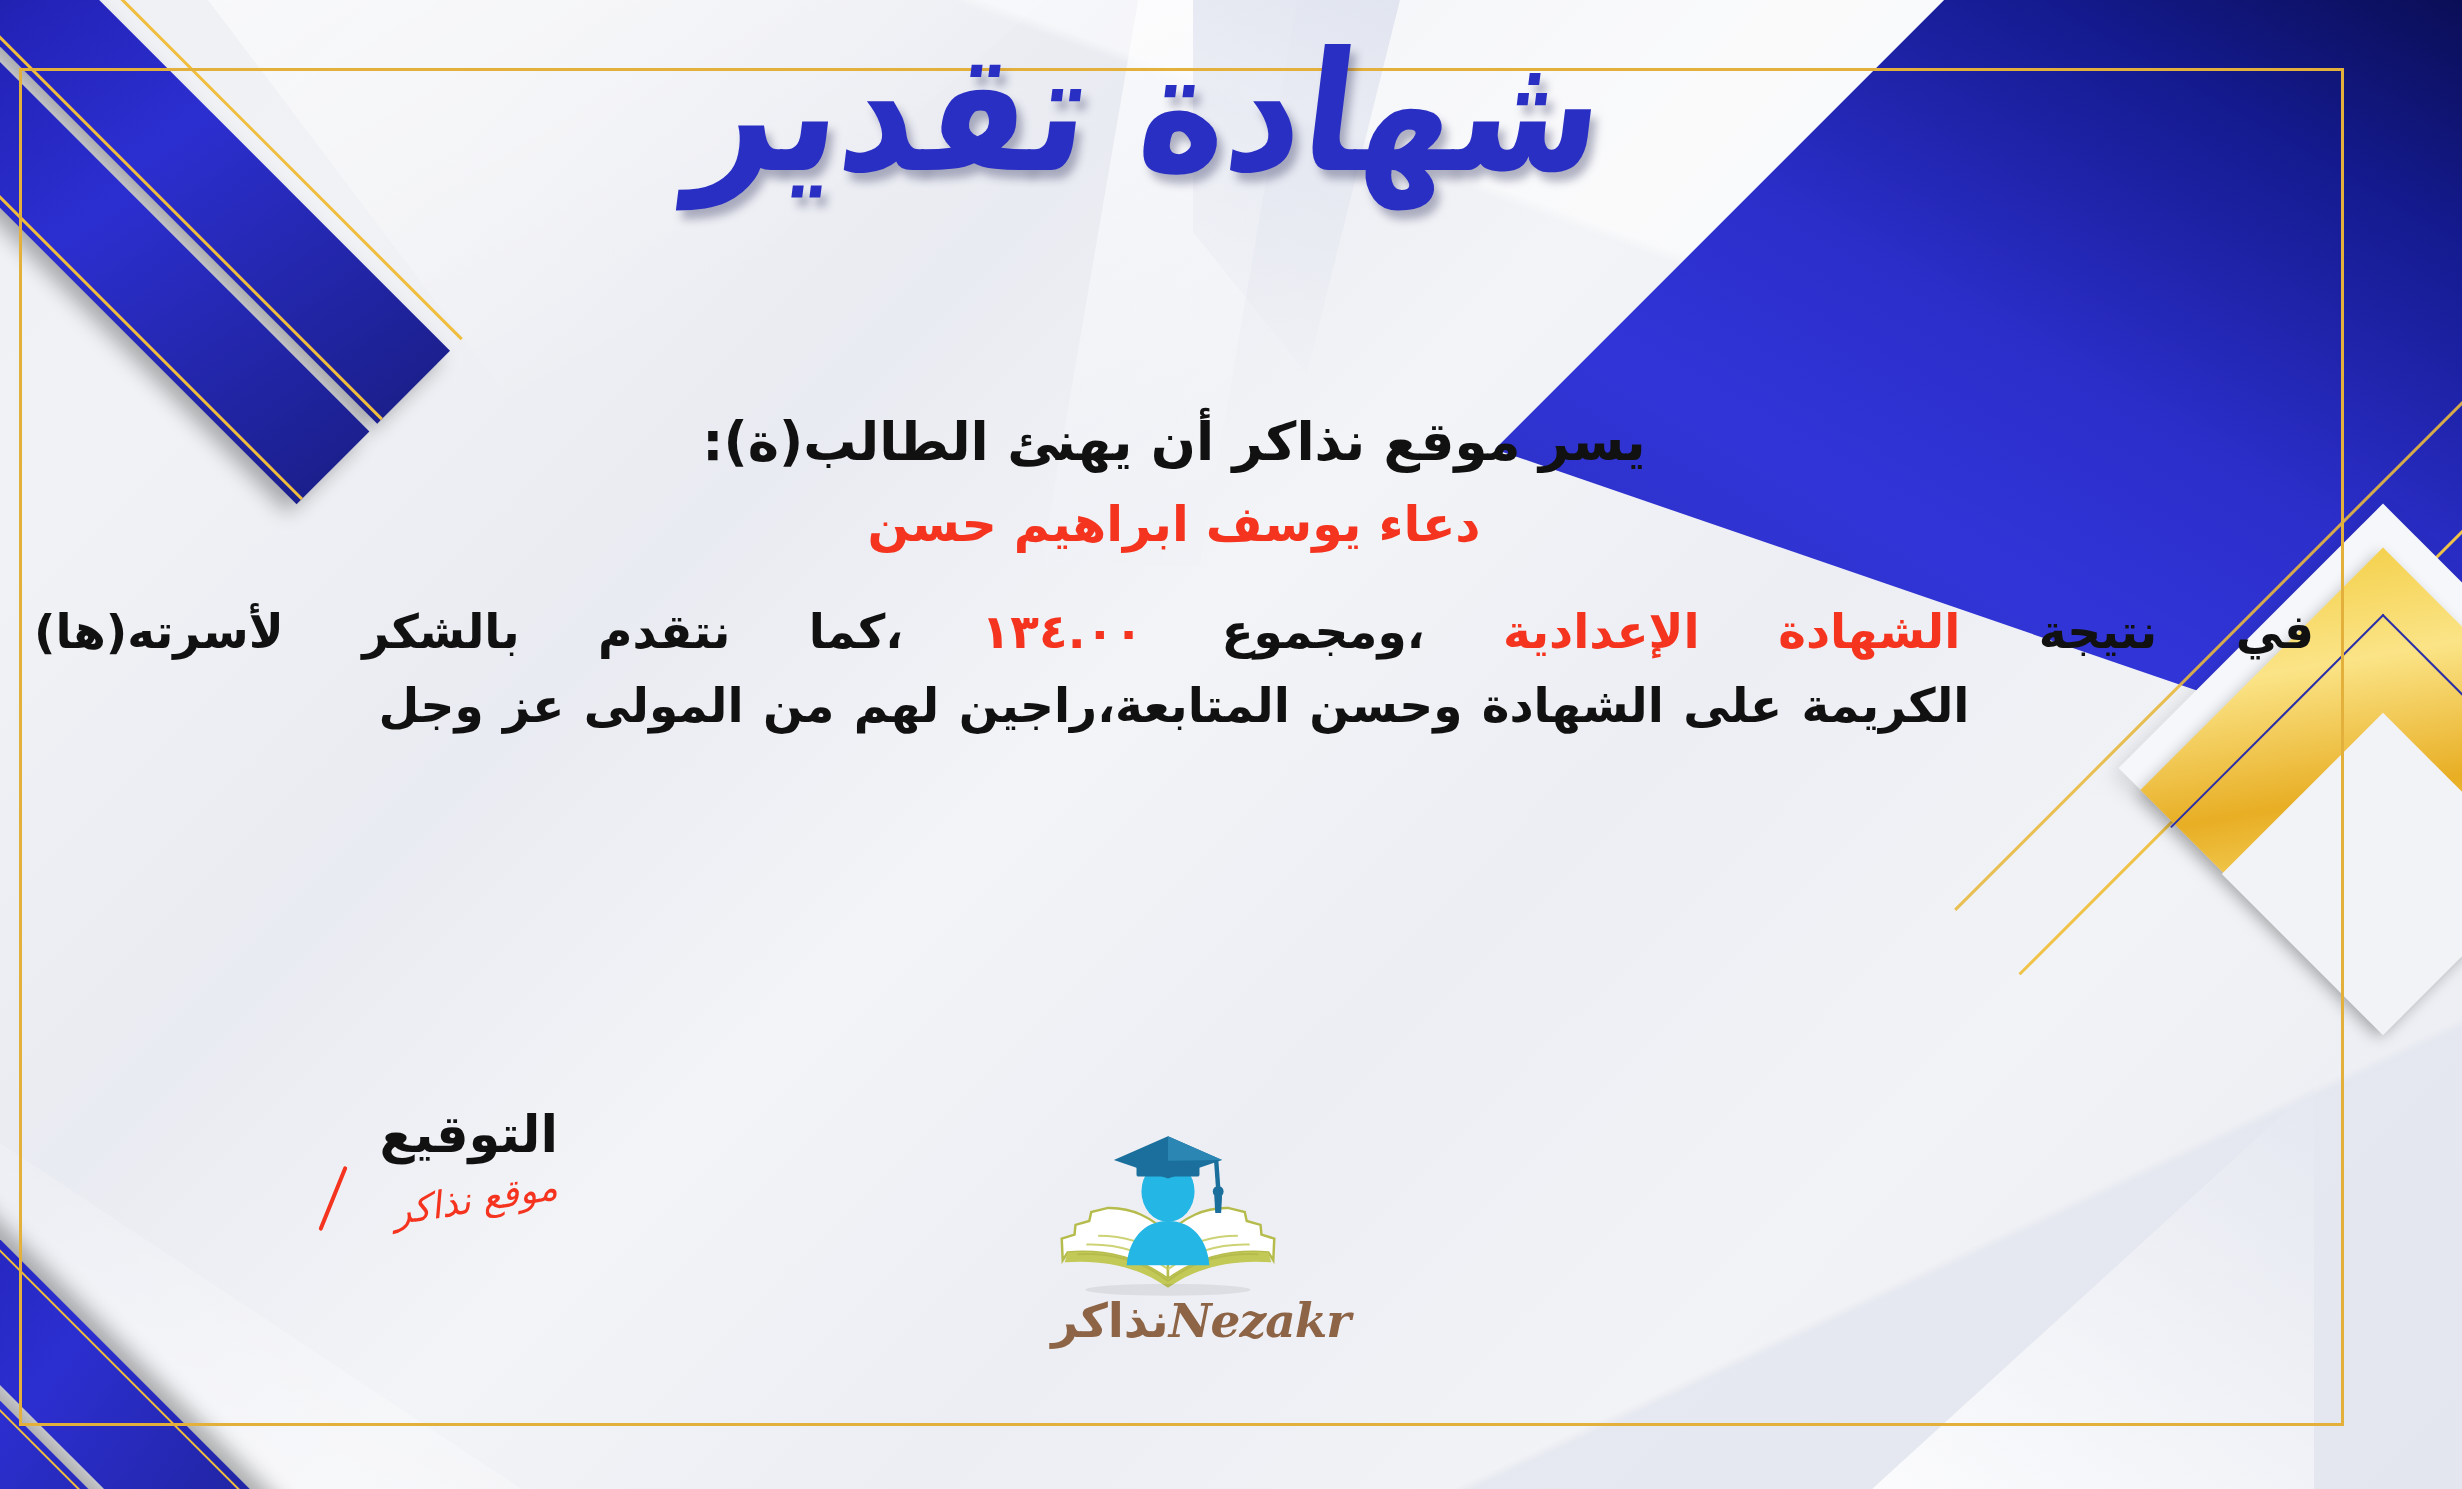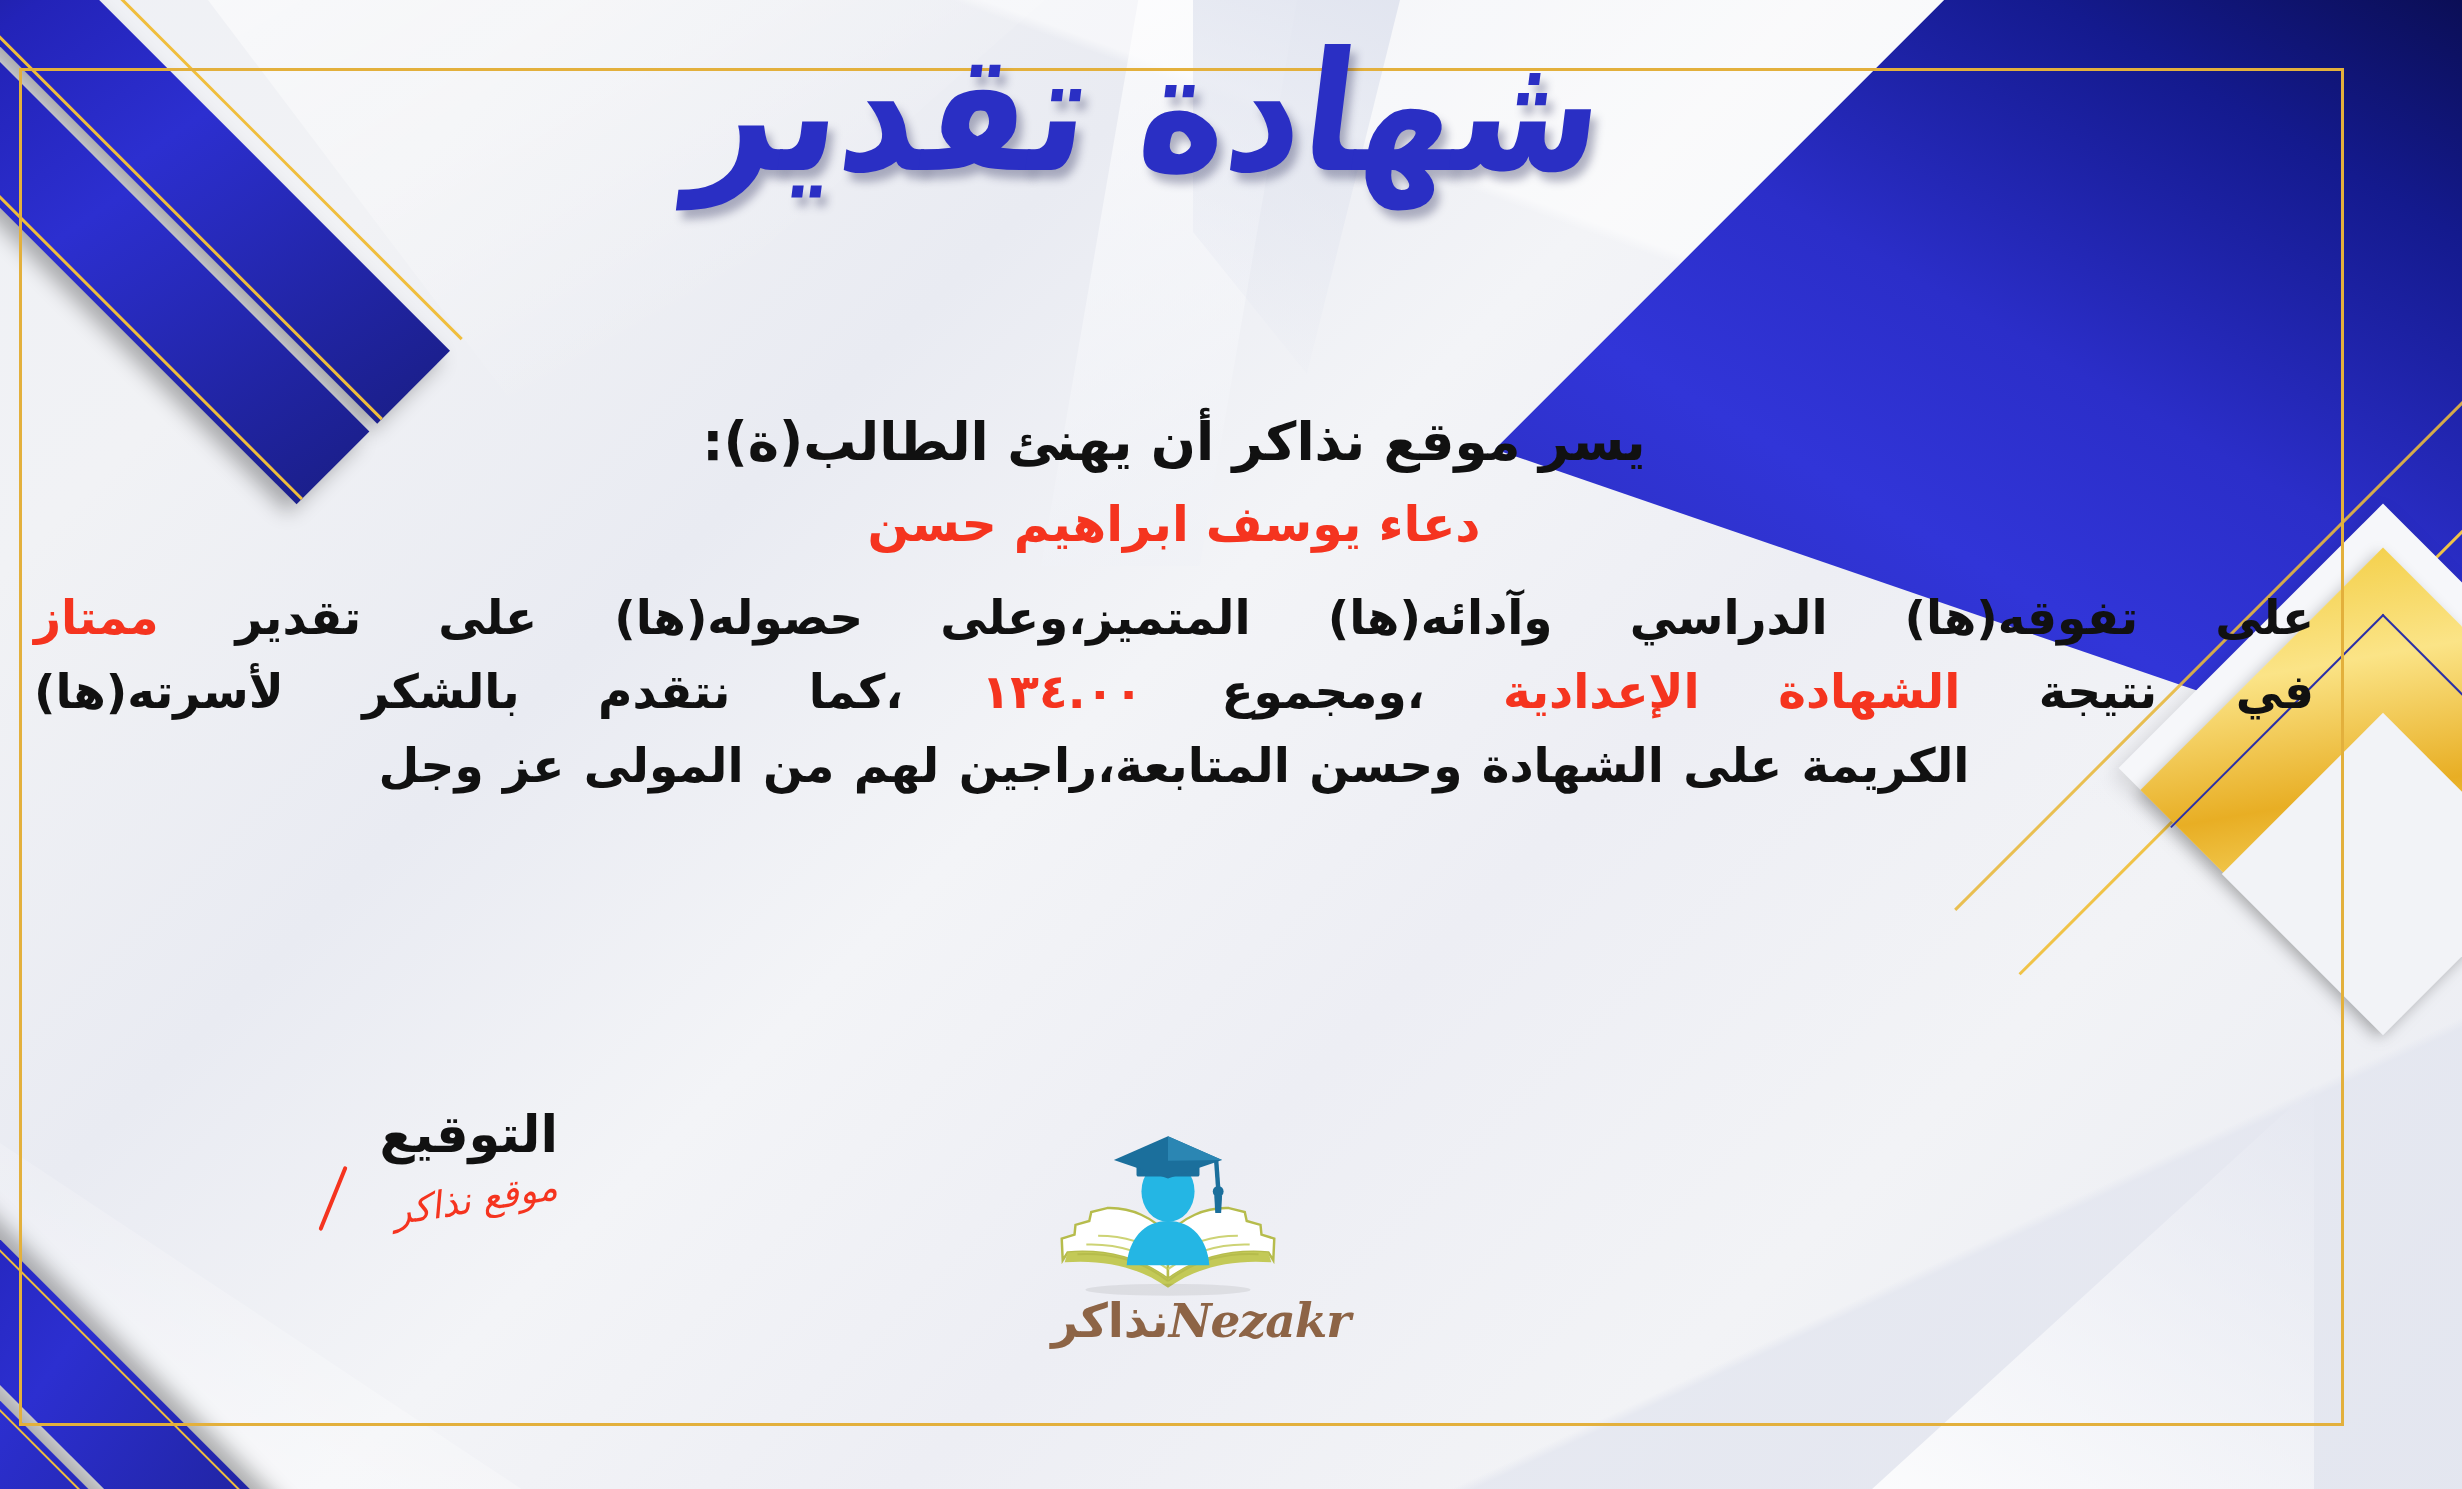--- a/index.html
+++ b/index.html
@@ -140,21 +140,21 @@
   .body{
     position:absolute;
     top:409px;left:200px;right:148px;
     text-align:center;
     color:#111111;
   }
   .greet{
     font-size:53px;font-weight:700;line-height:1.25;margin-bottom:17.7px;
   }
   .student-name{
-    font-size:49px;font-weight:700;color:#f5341f;line-height:1.3;margin-bottom:24px;
+    font-size:49px;font-weight:700;color:#f5341f;line-height:1.3;margin-bottom:38px;
   }
   .para{
     font-size:47px;font-weight:700;line-height:1.58;
     text-align:justify;text-align-last:center;
     word-spacing:3px;
   }
   .para .ln{display:block;}
   .para .ln.just{
     display:block;text-align:justify;text-align-last:justify;
   }
@@ -241,24 +241,20 @@
   </div>
 
   <div class="body">
 
     <div class="greet">يسر موقع نذاكر أن يهنئ الطالب(ة):</div>
 
     <div class="student-name">دعاء يوسف ابراهيم حسن</div>
 
     <div class="para">
 
-      <span class="ln just">
-        <span>على تفوقه(ها) الدراسي وآدائه(ها) المتميز،وعلى حصوله(ها) على تقدير</span>
-        <span class="hl">ممتاز</span>
-      </span>
 
       <span class="ln just">
         <span>في نتيجة</span>
         <span class="hl">الشهادة الإعدادية</span>
         <span>،ومجموع</span>
         <span class="num">١٣٤.٠٠</span>
         <span>،كما نتقدم بالشكر لأسرته(ها)</span>
       </span>
 
       <span class="ln">الكريمة على الشهادة وحسن المتابعة،راجين لهم من المولى عز وجل</span>

